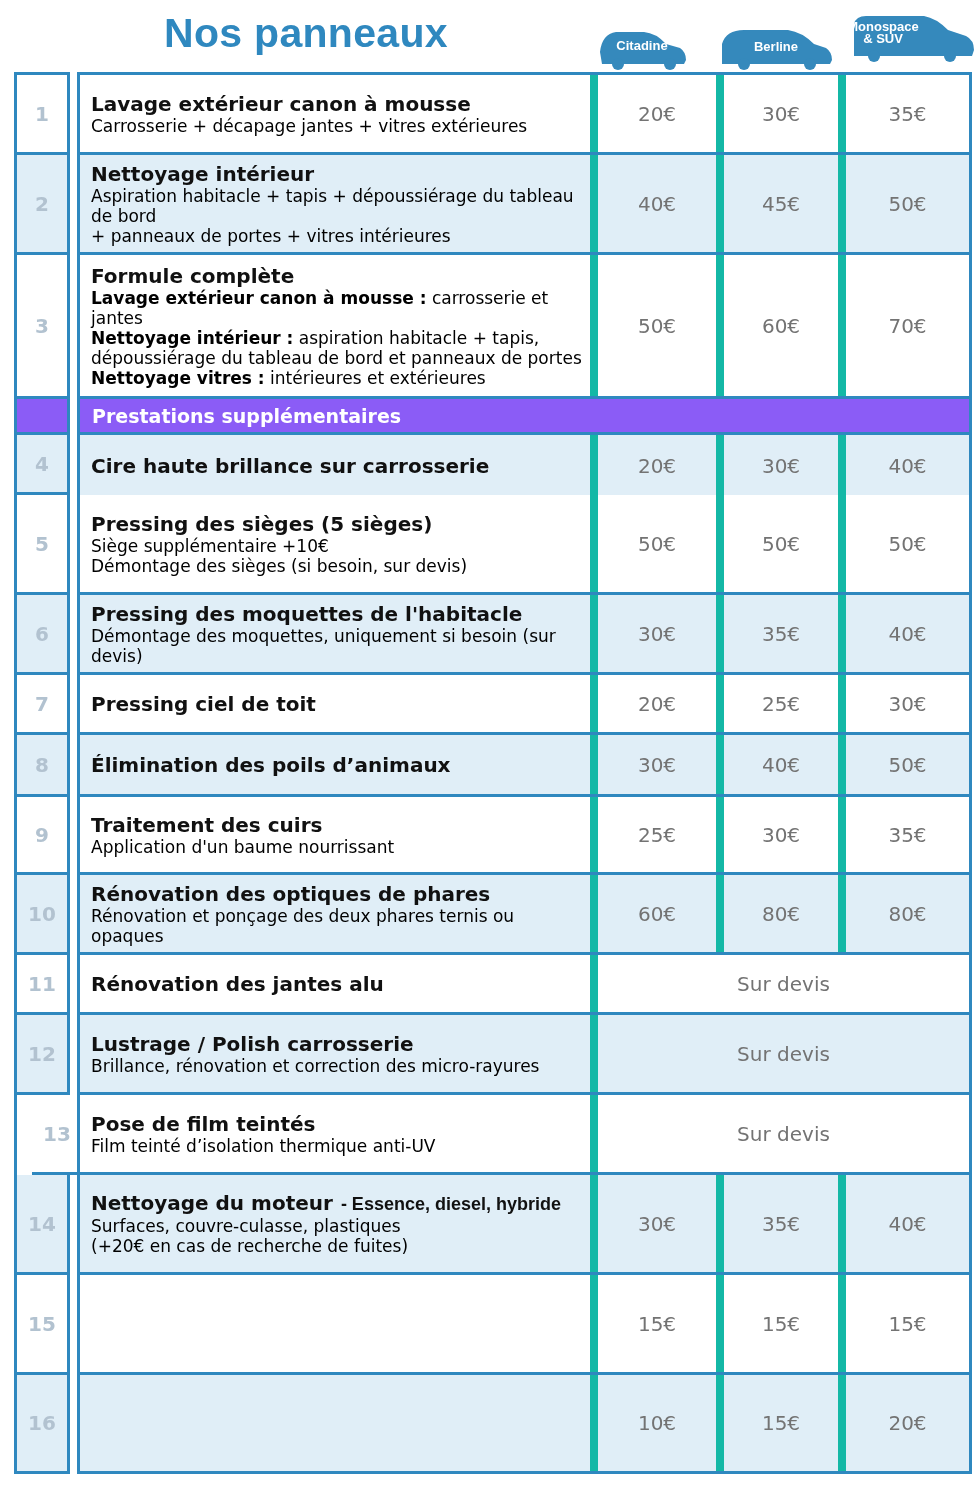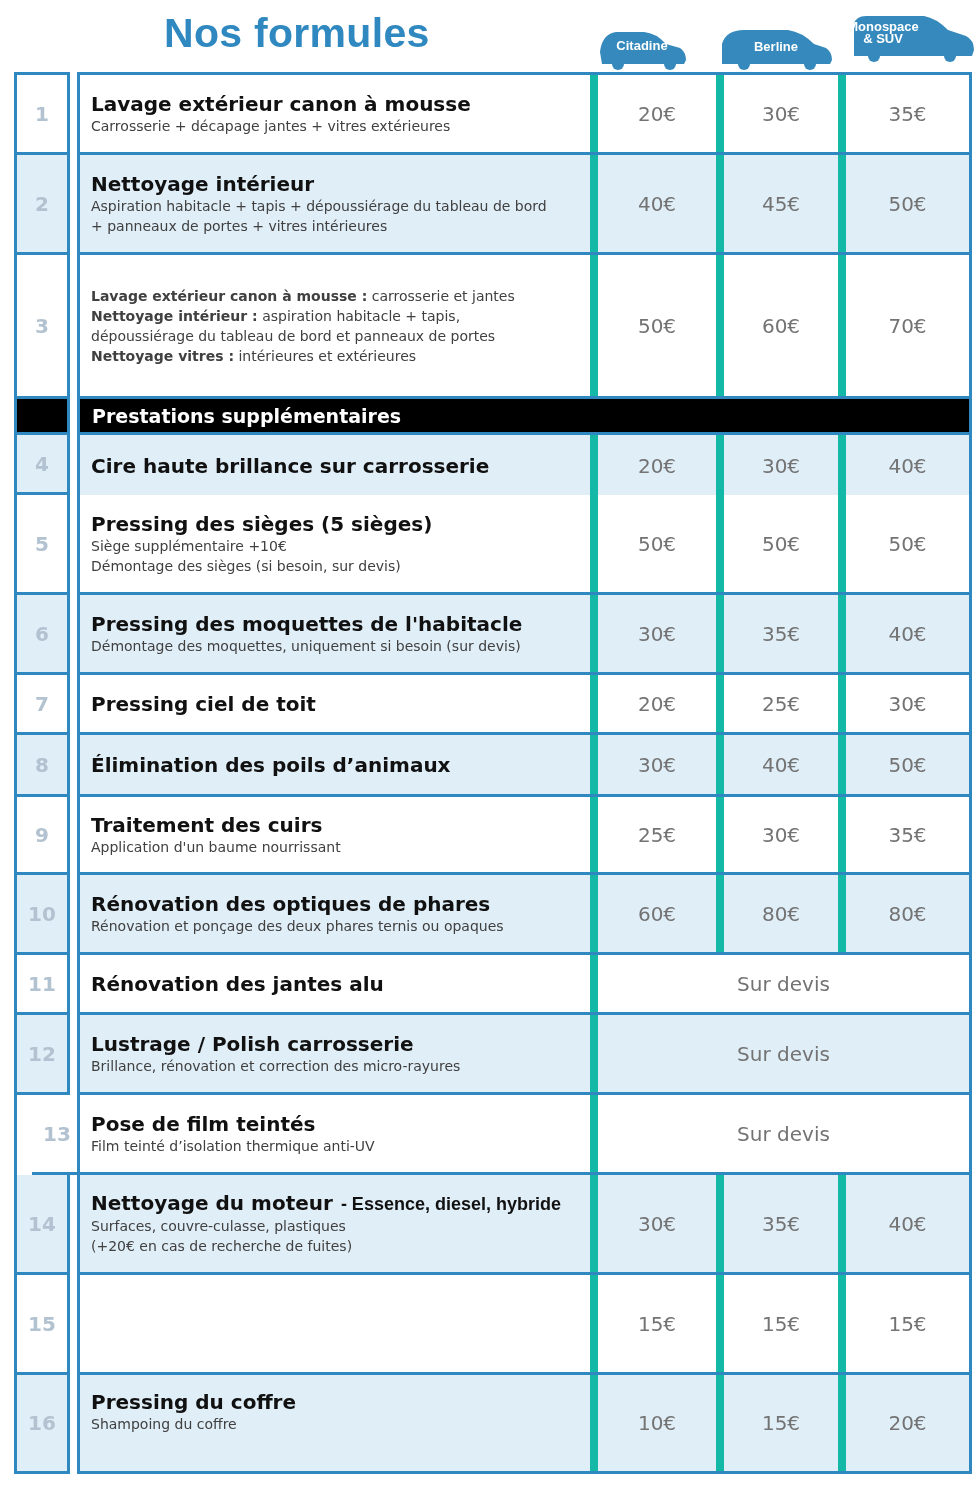--- a/index.html
+++ b/index.html
@@ -12,41 +12,41 @@
     .car .lbl { position:absolute; left:0; right:0; text-align:center; color:#fff;
                 font-family:"Liberation Sans", sans-serif; font-weight:bold; font-size:13px; line-height:12px; }
     .numcol { position:absolute; left:14px; width:56px; box-sizing:border-box;
               border:3px solid #2f88bf; }
     .main { position:absolute; left:77px; width:895px; box-sizing:border-box; border:3px solid #2f88bf; }
     .numcell { position:absolute; left:0; width:50px; box-sizing:border-box; border-bottom:3px solid #2f88bf;
                display:flex; align-items:center; justify-content:center;
                font-family:"DejaVu Sans", sans-serif; font-weight:bold; font-size:20px; color:#b2c2d0; }
     .shade { background:#e0eef7; }
     .white { background:#ffffff; }
-    .dark { background:#000000; }
+    .dark { background:#8b5cf6; }
     .mrow { position:absolute; left:0; width:889px; box-sizing:border-box; border-bottom:3px solid #2f88bf; }
     .desc { position:absolute; left:0; top:0; bottom:0; width:510px; box-sizing:border-box;
             padding-left:11px; display:flex; flex-direction:column; justify-content:center; }
     .desc .h { font-weight:bold; font-size:20px; line-height:24px; color:#111; }
     .desc .h .extra { font-family:"Liberation Sans", sans-serif; font-size:18px; margin-left:8px; }
-    .desc .s { font-size:14px; line-height:20px; color:#404040; }
+    .desc .s { font-size:17px; line-height:20px; color:#000000; }
     .desc .s b { font-weight:bold; }
     .price { position:absolute; top:0; bottom:0; display:flex; align-items:center; justify-content:center;
              font-size:20px; color:#737373; box-sizing:border-box; border-left:8px solid #14b8a6; }
     .p1 { left:510px; width:126px; }
     .p2 { left:636px; width:122px; }
     .p3 { left:758px; width:131px; }
     .span { left:510px; width:379px; }
     .section-label { position:absolute; left:12px; top:0; bottom:0; display:flex; align-items:center;
                      color:#fff; font-weight:bold; font-size:19px; }
   </style>
 </head>
 <body>
 
-<div class="title">Nos formules</div>
+<div class="title">Nos panneaux</div>
 
 <div class="car" style="left:596px;width:92px;">
   <svg width="92" height="46" viewBox="0 0 92 46">
     <path d="M6 40 L4 28 Q6 10 20 8 L48 8 Q60 9 70 20 L84 24 Q90 28 90 36 L88 40 Z" fill="#3589bc"></path>
     <circle cx="22" cy="40" r="6" fill="#3589bc"></circle>
       <circle cx="74" cy="40" r="6" fill="#3589bc"></circle>
   </svg>
   <div class="lbl" style="top:16px;">Citadine</div>
 </div>
 <div class="car" style="left:718px;width:116px;">
@@ -107,20 +107,21 @@
       <div class="s">Aspiration habitacle + tapis + dépoussiérage du tableau de bord</div>
       <div class="s">+ panneaux de portes + vitres intérieures</div>
     </div>
     <div class="price p1">40€</div>
     <div class="price p2">45€</div>
     <div class="price p3">50€</div>
   </div>
 
   <div class="mrow white" style="top:180px;height:144px;">
     <div class="desc">
+      <div class="h">Formule complète</div>
       <div class="s"><b>Lavage extérieur canon à mousse :</b><span> carrosserie et jantes</span></div>
       <div class="s"><b>Nettoyage intérieur :</b><span> aspiration habitacle + tapis,</span></div>
       <div class="s"><span>dépoussiérage du tableau de bord et panneaux de portes</span></div>
       <div class="s"><b>Nettoyage vitres :</b><span> intérieures et extérieures</span></div>
     </div>
     <div class="price p1">50€</div>
     <div class="price p2">60€</div>
     <div class="price p3">70€</div>
   </div>
 
@@ -230,21 +231,17 @@
     <div class="price p3">40€</div>
   </div>
 
   <div class="mrow white" style="top:1200px;height:100px;">
     <div class="price p1">15€</div>
     <div class="price p2">15€</div>
     <div class="price p3">15€</div>
   </div>
 
   <div class="mrow shade" style="top:1300px;height:96px;border-bottom:none;">
-    <div class="desc" style="justify-content:flex-start;padding-top:15px;">
-      <div class="h">Pressing du coffre</div>
-      <div class="s">Shampoing du coffre</div>
-    </div>
     <div class="price p1">10€</div>
     <div class="price p2">15€</div>
     <div class="price p3">20€</div>
   </div>
 </div>
 
 </body></html>

